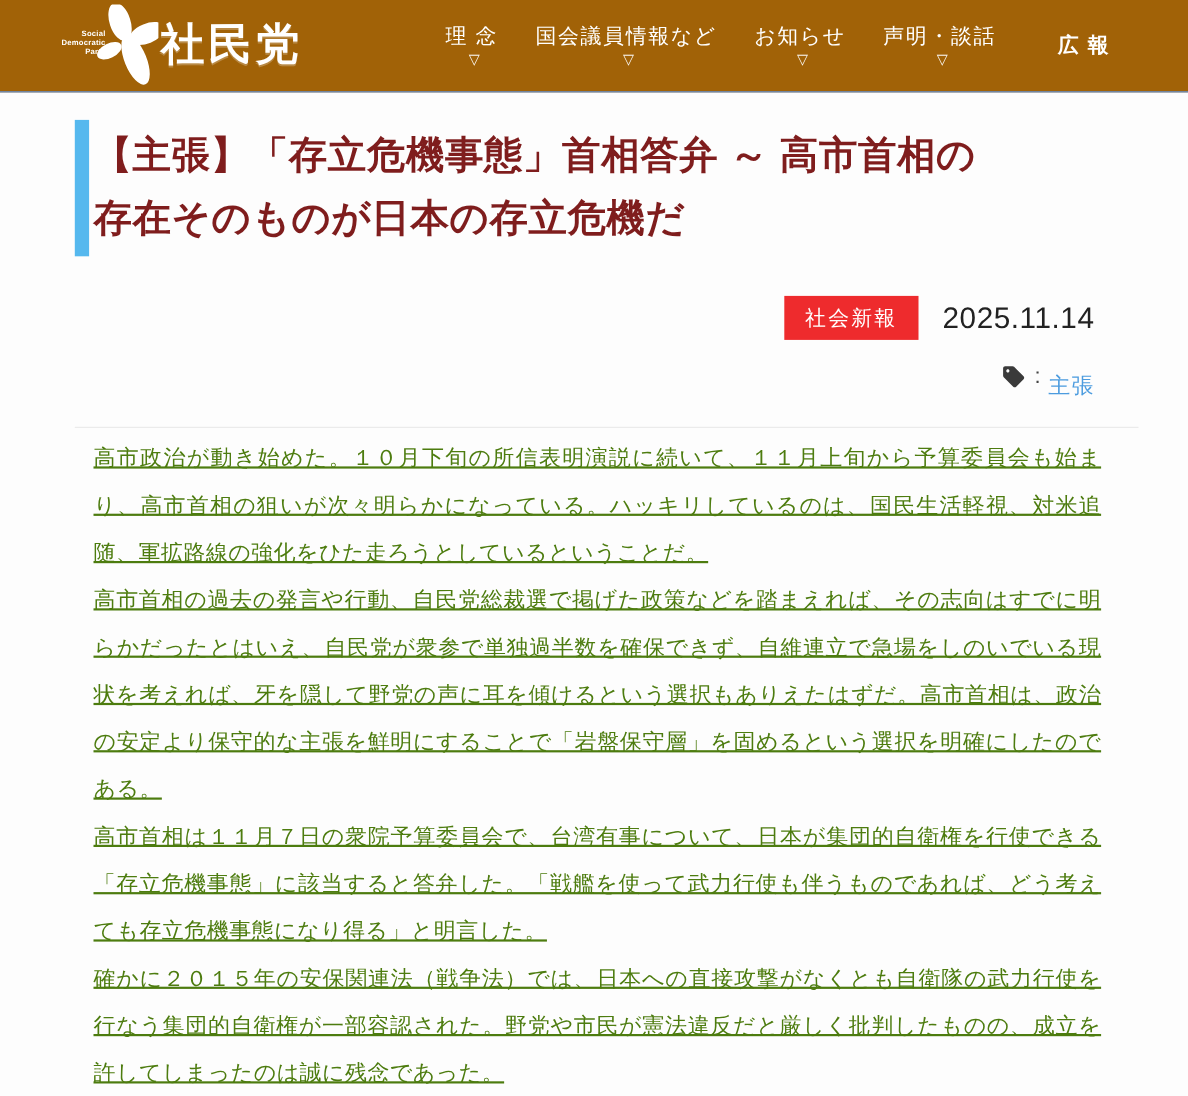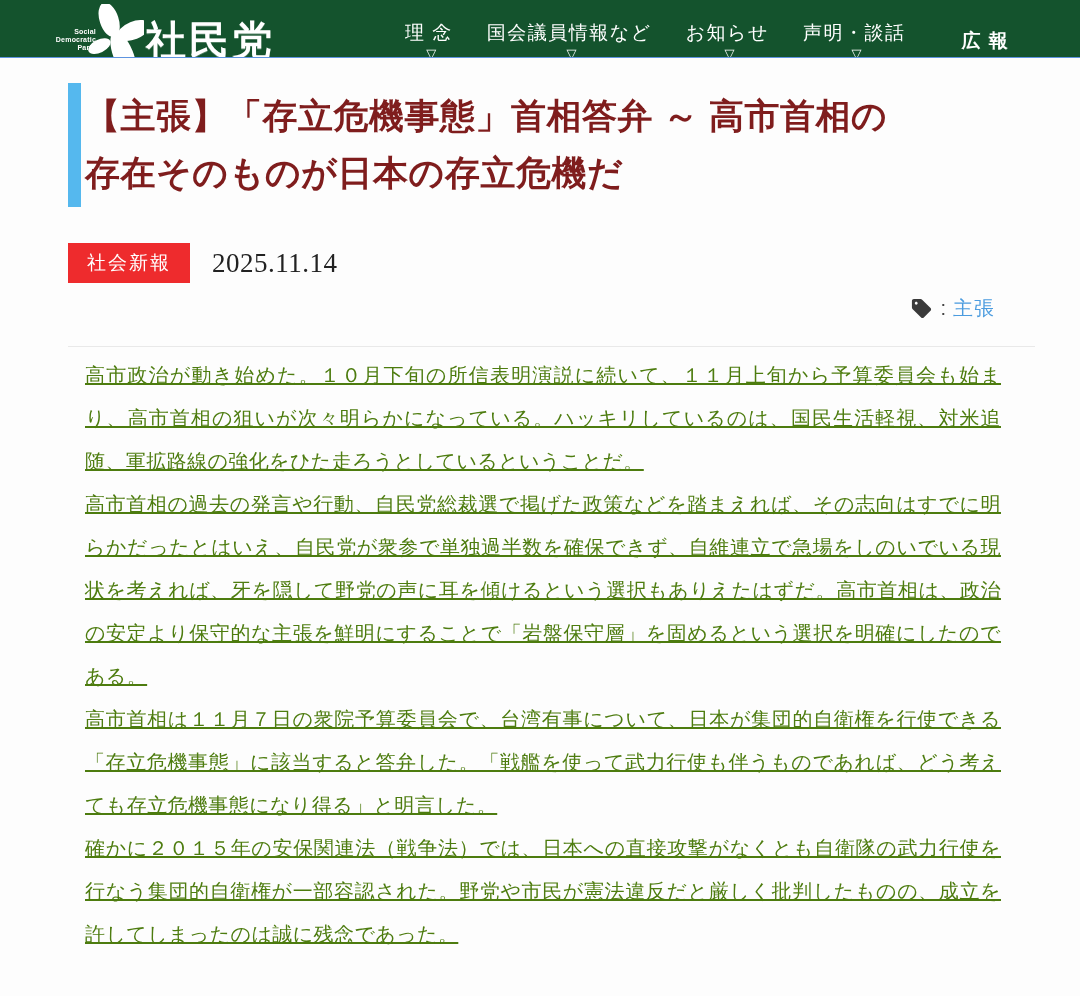--- a/index.html
+++ b/index.html
@@ -8,22 +8,22 @@
     overflow: hidden;
     background: #fdfdfd;
     font-family: "Liberation Sans", "DejaVu Sans", sans-serif;
     color: #333;
   }
 
   
   header {
     position: relative;
     width: 100%;
-    height: 58px;
-    background: #14532d;
+    height: 84px;
+    background: #a16207;
     border-bottom: 1px solid #5e94e0;
     overflow: hidden;
   }
   .logo {
     position: absolute;
     left: 52px; top: 0;
     height: 81px;
     display: flex;
     align-items: center;
     cursor: pointer;
@@ -96,23 +96,23 @@
     line-height: 57px;
     color: #7f1d1d;
     letter-spacing: 0.5px;
   }
   h1.page-title span { display: block; }
 
   .meta-row {
     margin-top: 36px;
     padding-right: 40px;
     display: flex;
+    justify-content: flex-end;
     align-items: center;
     gap: 22px;
-    font-family: Liberation Serif, serif;
   }
   .badge {
     display: inline-block;
     background: #ee2b2d;
     color: #ffffff;
     font-size: 19px;
     letter-spacing: 2px;
     padding: 7px 19px;
     cursor: pointer;
   }
@@ -131,20 +131,21 @@
     gap: 7px;
     font-size: 20px;
   }
   .tag-row .tag-svg { display: block; }
   .tag-colon { color: #444; }
   .tag-link {
     color: #4c9cdf;
     text-decoration: none;
     cursor: pointer;
     letter-spacing: 1px;
+    margin-top: 16px;
   }
 
   hr.divider {
     border: none;
     border-top: 1px solid #e9e9e9;
     margin-top: 24px;
   }
 
   article {
     margin-top: 7px;

